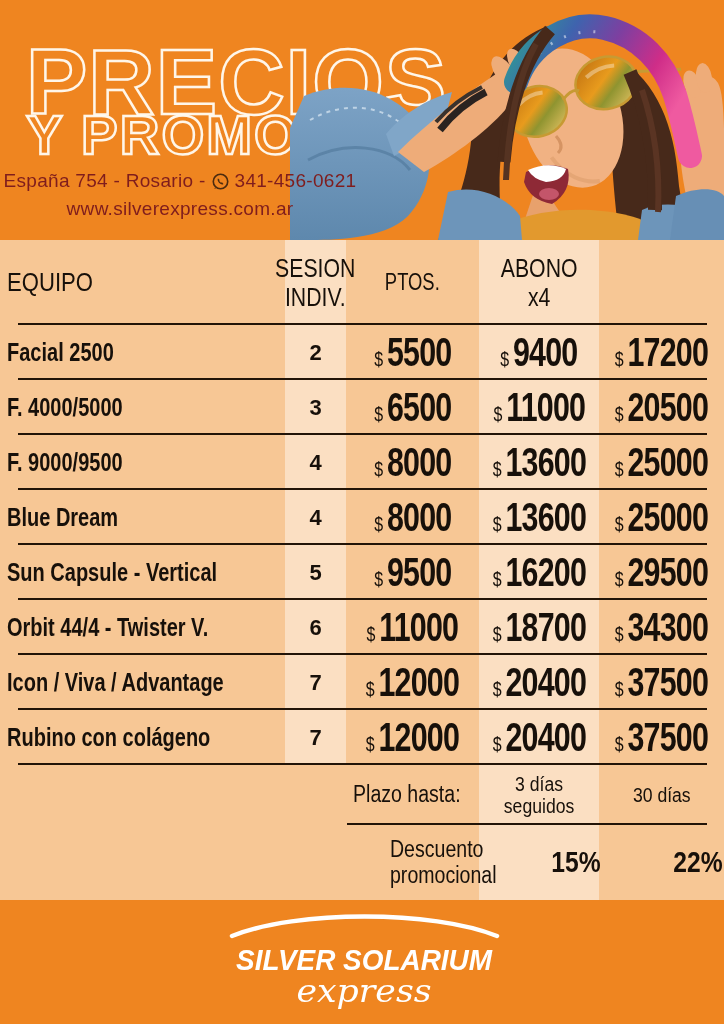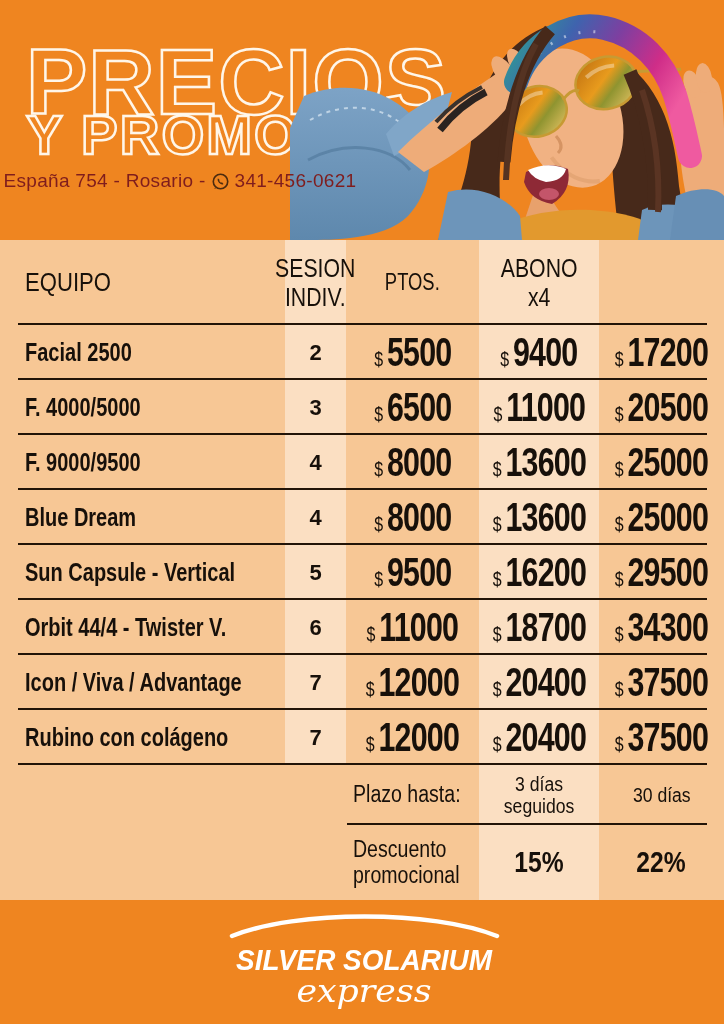--- a/index.html
+++ b/index.html
@@ -40,24 +40,24 @@
 
   .trow { position:relative; display:grid;
           grid-template-columns:285px 61px 133px 120px 125px; }
   .trow.line::after { content:""; position:absolute; left:18px; right:17px;
           bottom:0; height:2px; background:#221407; }
   .trow.hline::after { left:347px; }
 
   .hrow  { height:85px; }
   .drow  { height:55px; }
   .frow1 { height:60px; grid-template-columns:346px 133px 120px 125px; }
-  .frow2 { height:75px; grid-template-columns:346px 133px 120px 125px; }
+  .frow2 { height:75px; grid-template-columns:346px 133px 120px 125px;padding-left:37px; }
 
   .cell { display:flex; align-items:center; justify-content:center; overflow:visible; }
-  .cell.left { justify-content:flex-start; padding-left:25px; }
+  .cell.left { justify-content:flex-start; padding-left:7px; }
   .cell.left-f { justify-content:center; padding-left:7px; }
 
   .h-one { font-size:26px; transform:scaleX(0.85); transform-origin:left center;
            white-space:nowrap; }
   .h-ptos { font-size:23px; transform:scaleX(0.8); }
   .h-two { display:flex; flex-direction:column; align-items:center;
            font-size:25px; line-height:1.15; transform:scaleX(0.85); }
 
   .equip { font-size:25px; font-weight:bold; transform:scaleX(0.8);
            transform-origin:left center; white-space:nowrap; }
@@ -168,20 +168,21 @@
   <div class="contact">
     <div class="addr">
       <span>España 754 - Rosario -</span>
       <svg class="wa-icon" viewBox="0 0 20 20">
         <circle cx="10" cy="10" r="7.6" fill="none" stroke="#4b2b0f" stroke-width="1.7"></circle>
         <path d="M4.6 16.2 L3.2 17.6 L5.4 17.2 Z" fill="#4b2b0f"></path>
         <path d="M7.2 6.8 c-.9 1.8 .6 4.4 2.6 5.6 c1.4 .8 2.8 .9 3.3 .1 l-1.5-1.6 l-1.1 .5 l-1.9-1.9 l.5-1.1 l-1.6-1.6 Z" fill="#4b2b0f"></path>
       </svg>
       <span>341-456-0621</span>
     </div>
+    <div class="web">www.silverexpress.com.ar</div>
   </div>
 
   <div class="ptable">
     <div class="stripe stripe-ptos"></div>
     <div class="stripe stripe-promo"></div>
 
     <div class="trow hrow line">
       <div class="cell left">
         <span class="h-one">EQUIPO</span>
       </div>

